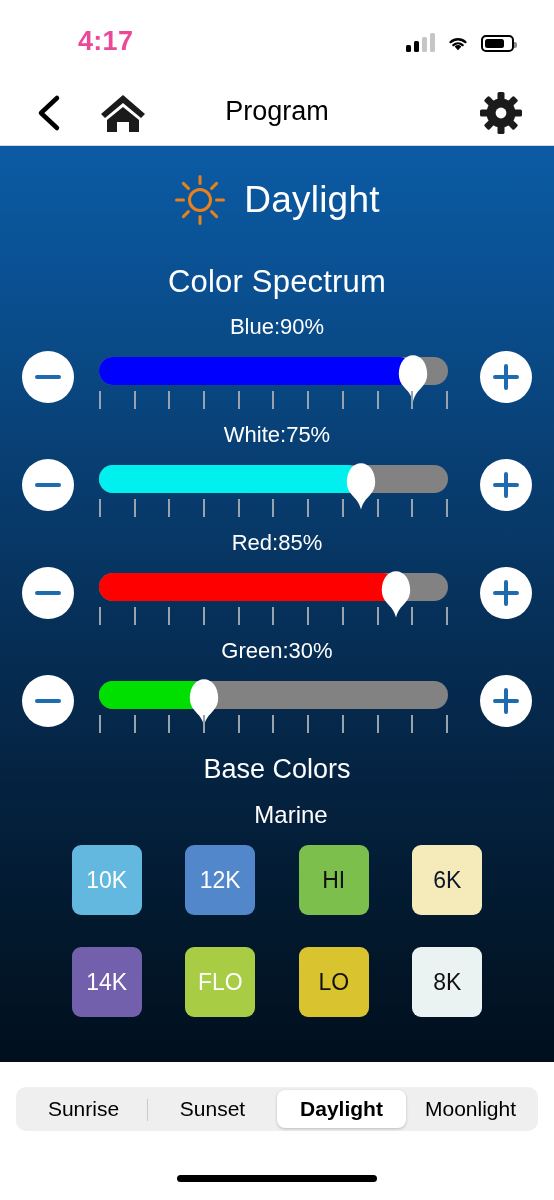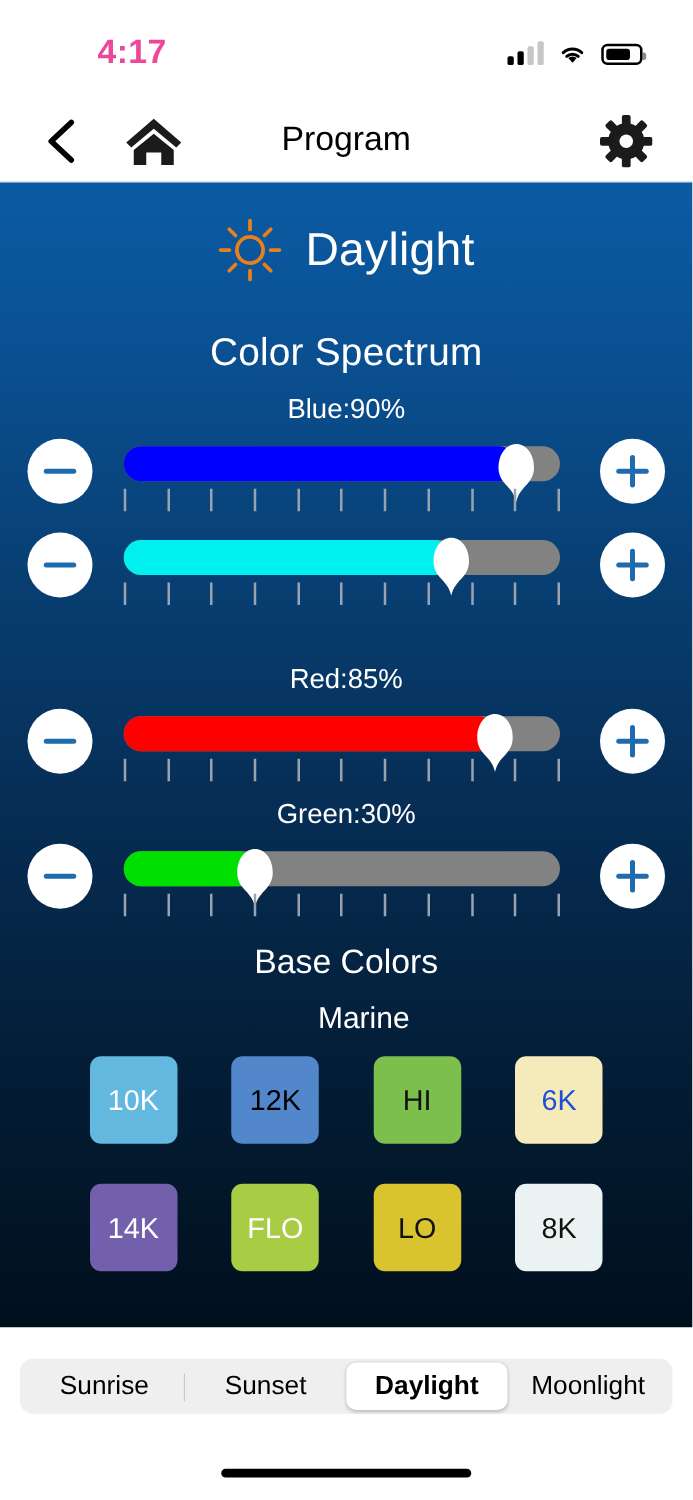--- a/index.html
+++ b/index.html
@@ -248,20 +248,21 @@
                 <i></i>
                 <i></i>
                 <i></i>
                 <i></i>
                 <i></i>
               </div>
             </div>
           </div>
         </div>
         <div class="slider-block">
+          <div class="slider-label">White:75%</div>
           <div class="slider-row">
             <div class="rbtn minus">
               <span class="bar-h"></span>
             </div>
             <div class="rbtn plus">
               <span class="bar-h"></span>
               <span class="bar-v"></span>
             </div>
             <div class="track-wrap">
               <div class="track" style="background: rgb(130, 130, 130);">
@@ -364,27 +365,27 @@
 
     <div class="group-heads">
       <div>Marine</div>
     </div>
 
     <div class="swatch-grid" id="swatches">
         <div class="swatch-cell">
           <div class="swatch" style="background: rgb(99, 184, 224); color: rgb(255, 255, 255);">10K</div>
         </div>
         <div class="swatch-cell">
-          <div class="swatch" style="background: rgb(82, 135, 204); color: #000000;">12K</div>
+          <div class="swatch" style="background: rgb(82, 135, 204); color: #ffffff;">12K</div>
         </div>
         <div class="swatch-cell">
           <div class="swatch" style="background: rgb(124, 191, 77); color: rgb(17, 17, 17);">HI</div>
         </div>
         <div class="swatch-cell">
-          <div class="swatch" style="background: rgb(245, 234, 185); color: #1d4ed8;">6K</div>
+          <div class="swatch" style="background: rgb(245, 234, 185); color: #0f172a;">6K</div>
         </div>
         <div class="swatch-cell">
           <div class="swatch" style="background: rgb(115, 96, 172); color: rgb(255, 255, 255);">14K</div>
         </div>
         <div class="swatch-cell">
           <div class="swatch" style="background: rgb(168, 204, 67); color: rgb(255, 255, 255);">FLO</div>
         </div>
         <div class="swatch-cell">
           <div class="swatch" style="background: rgb(217, 196, 48); color: rgb(17, 17, 17);">LO</div>
         </div>

